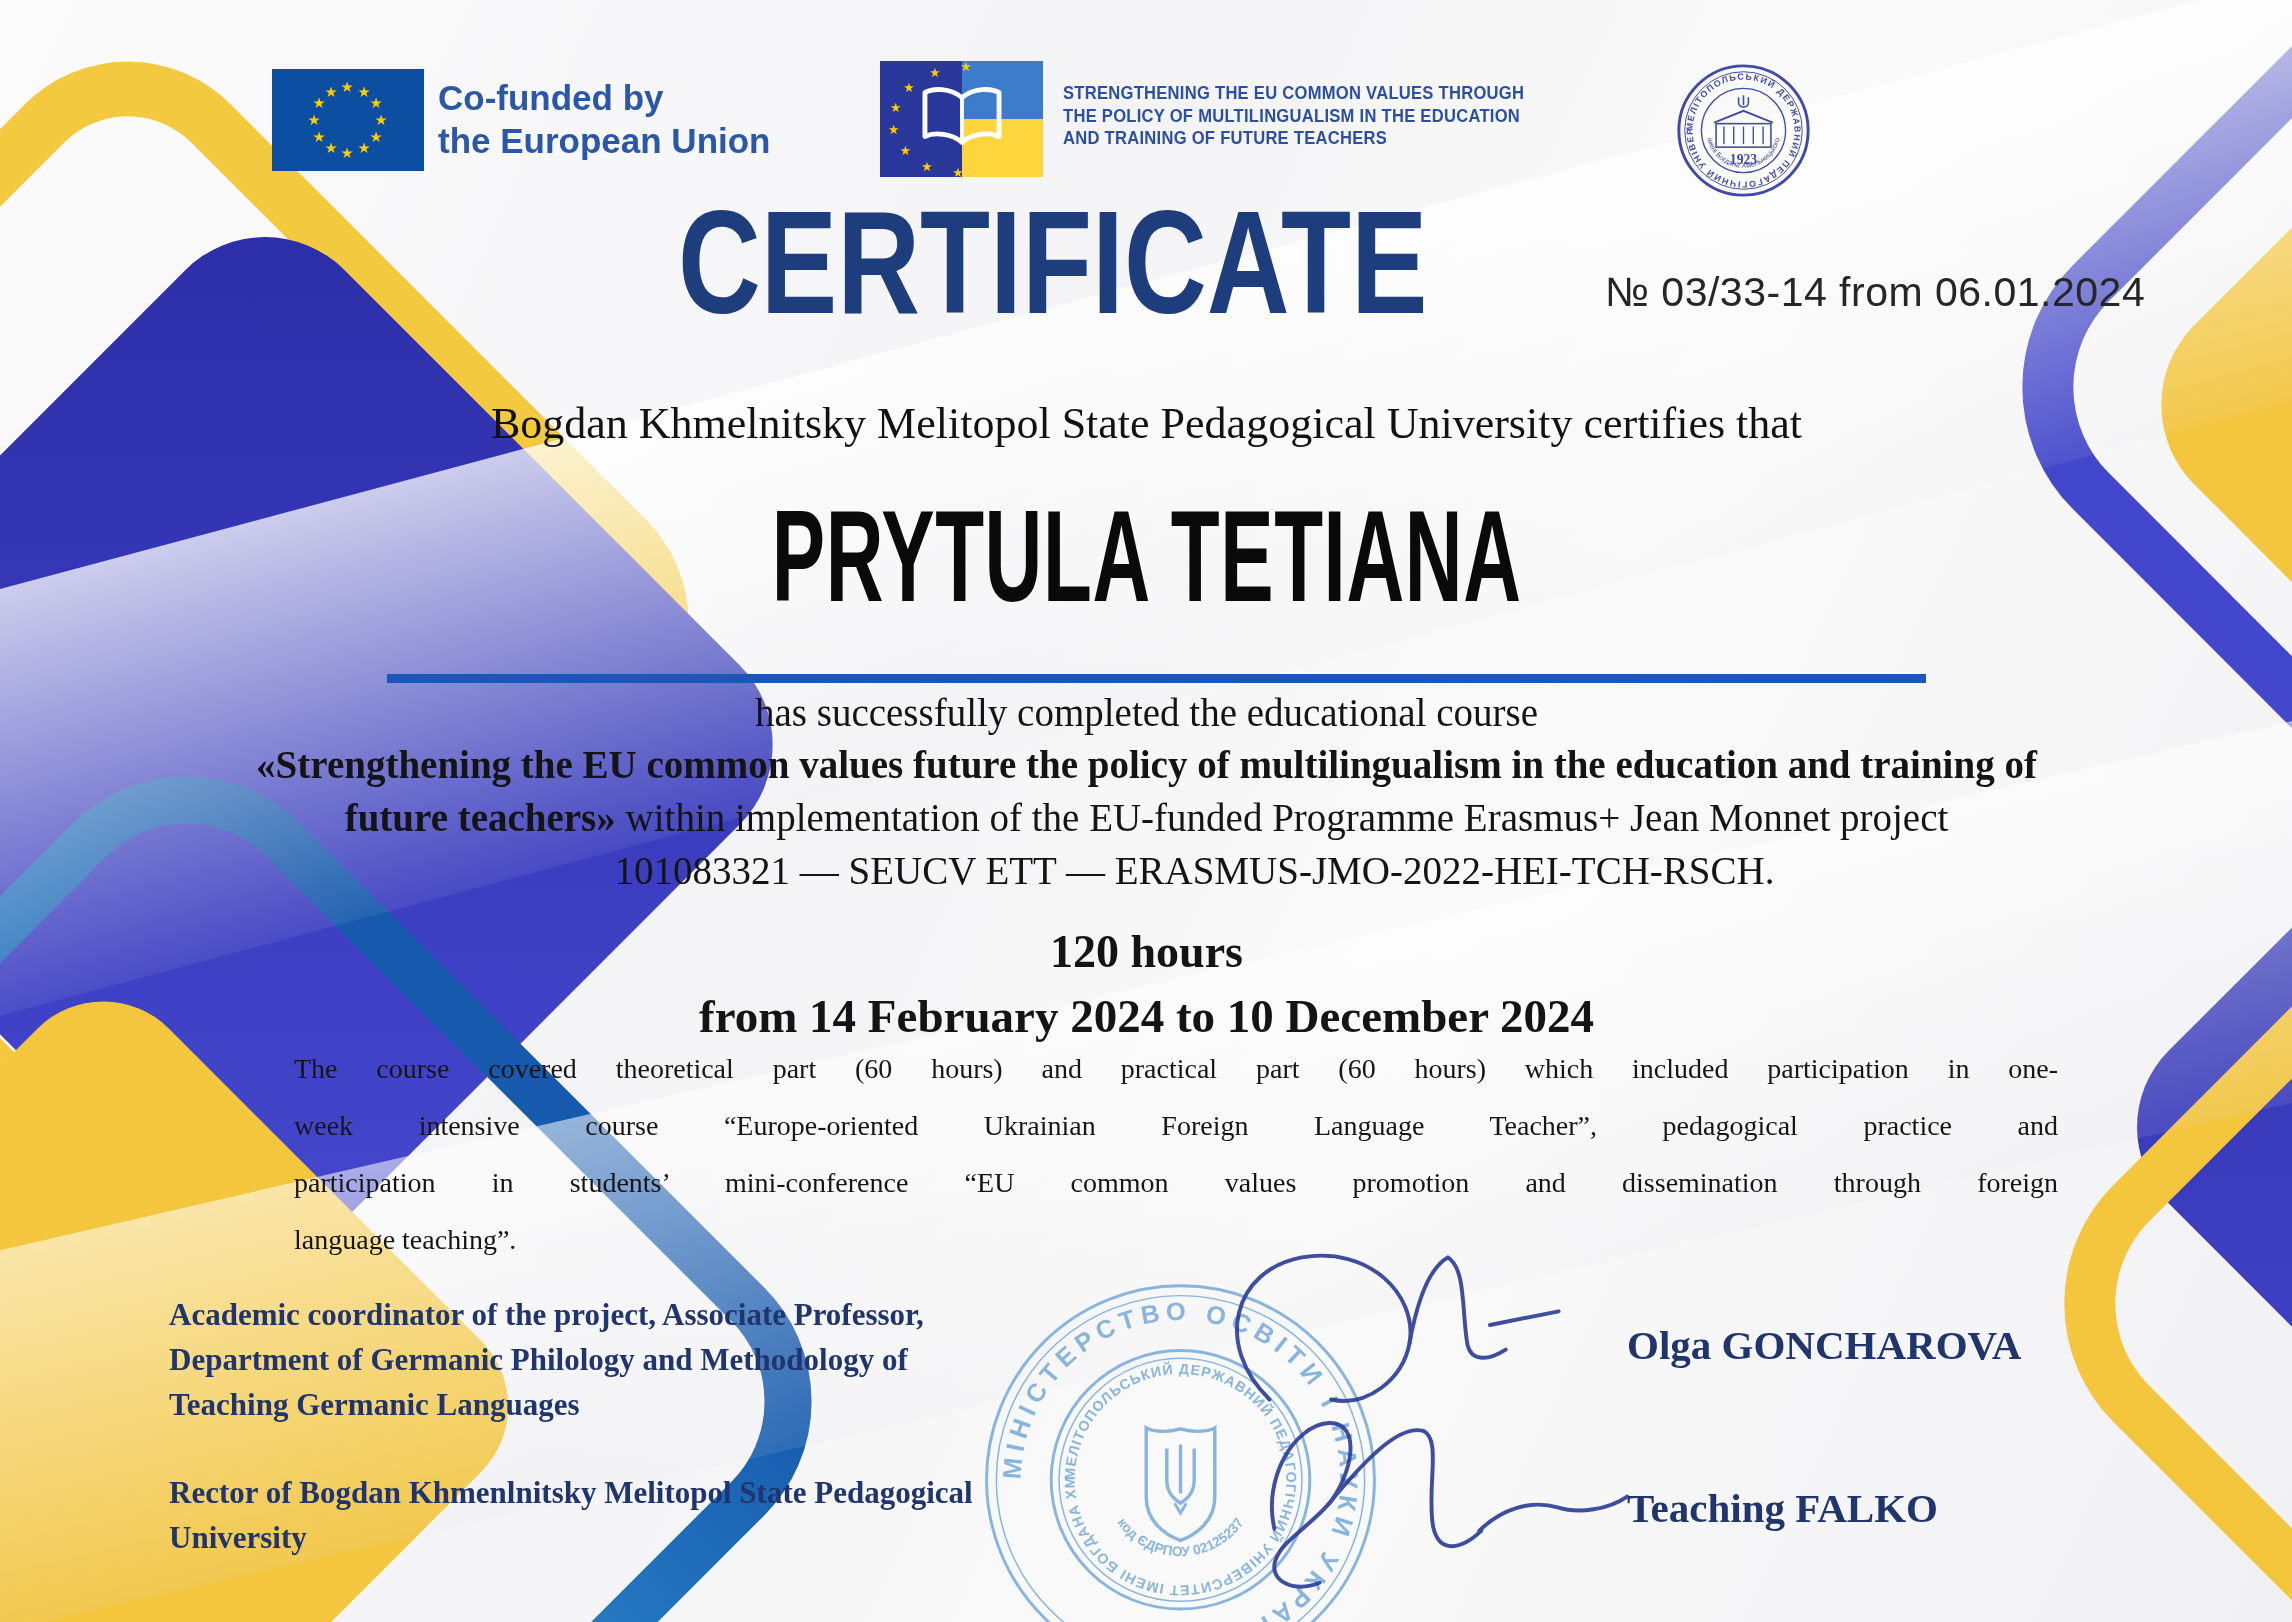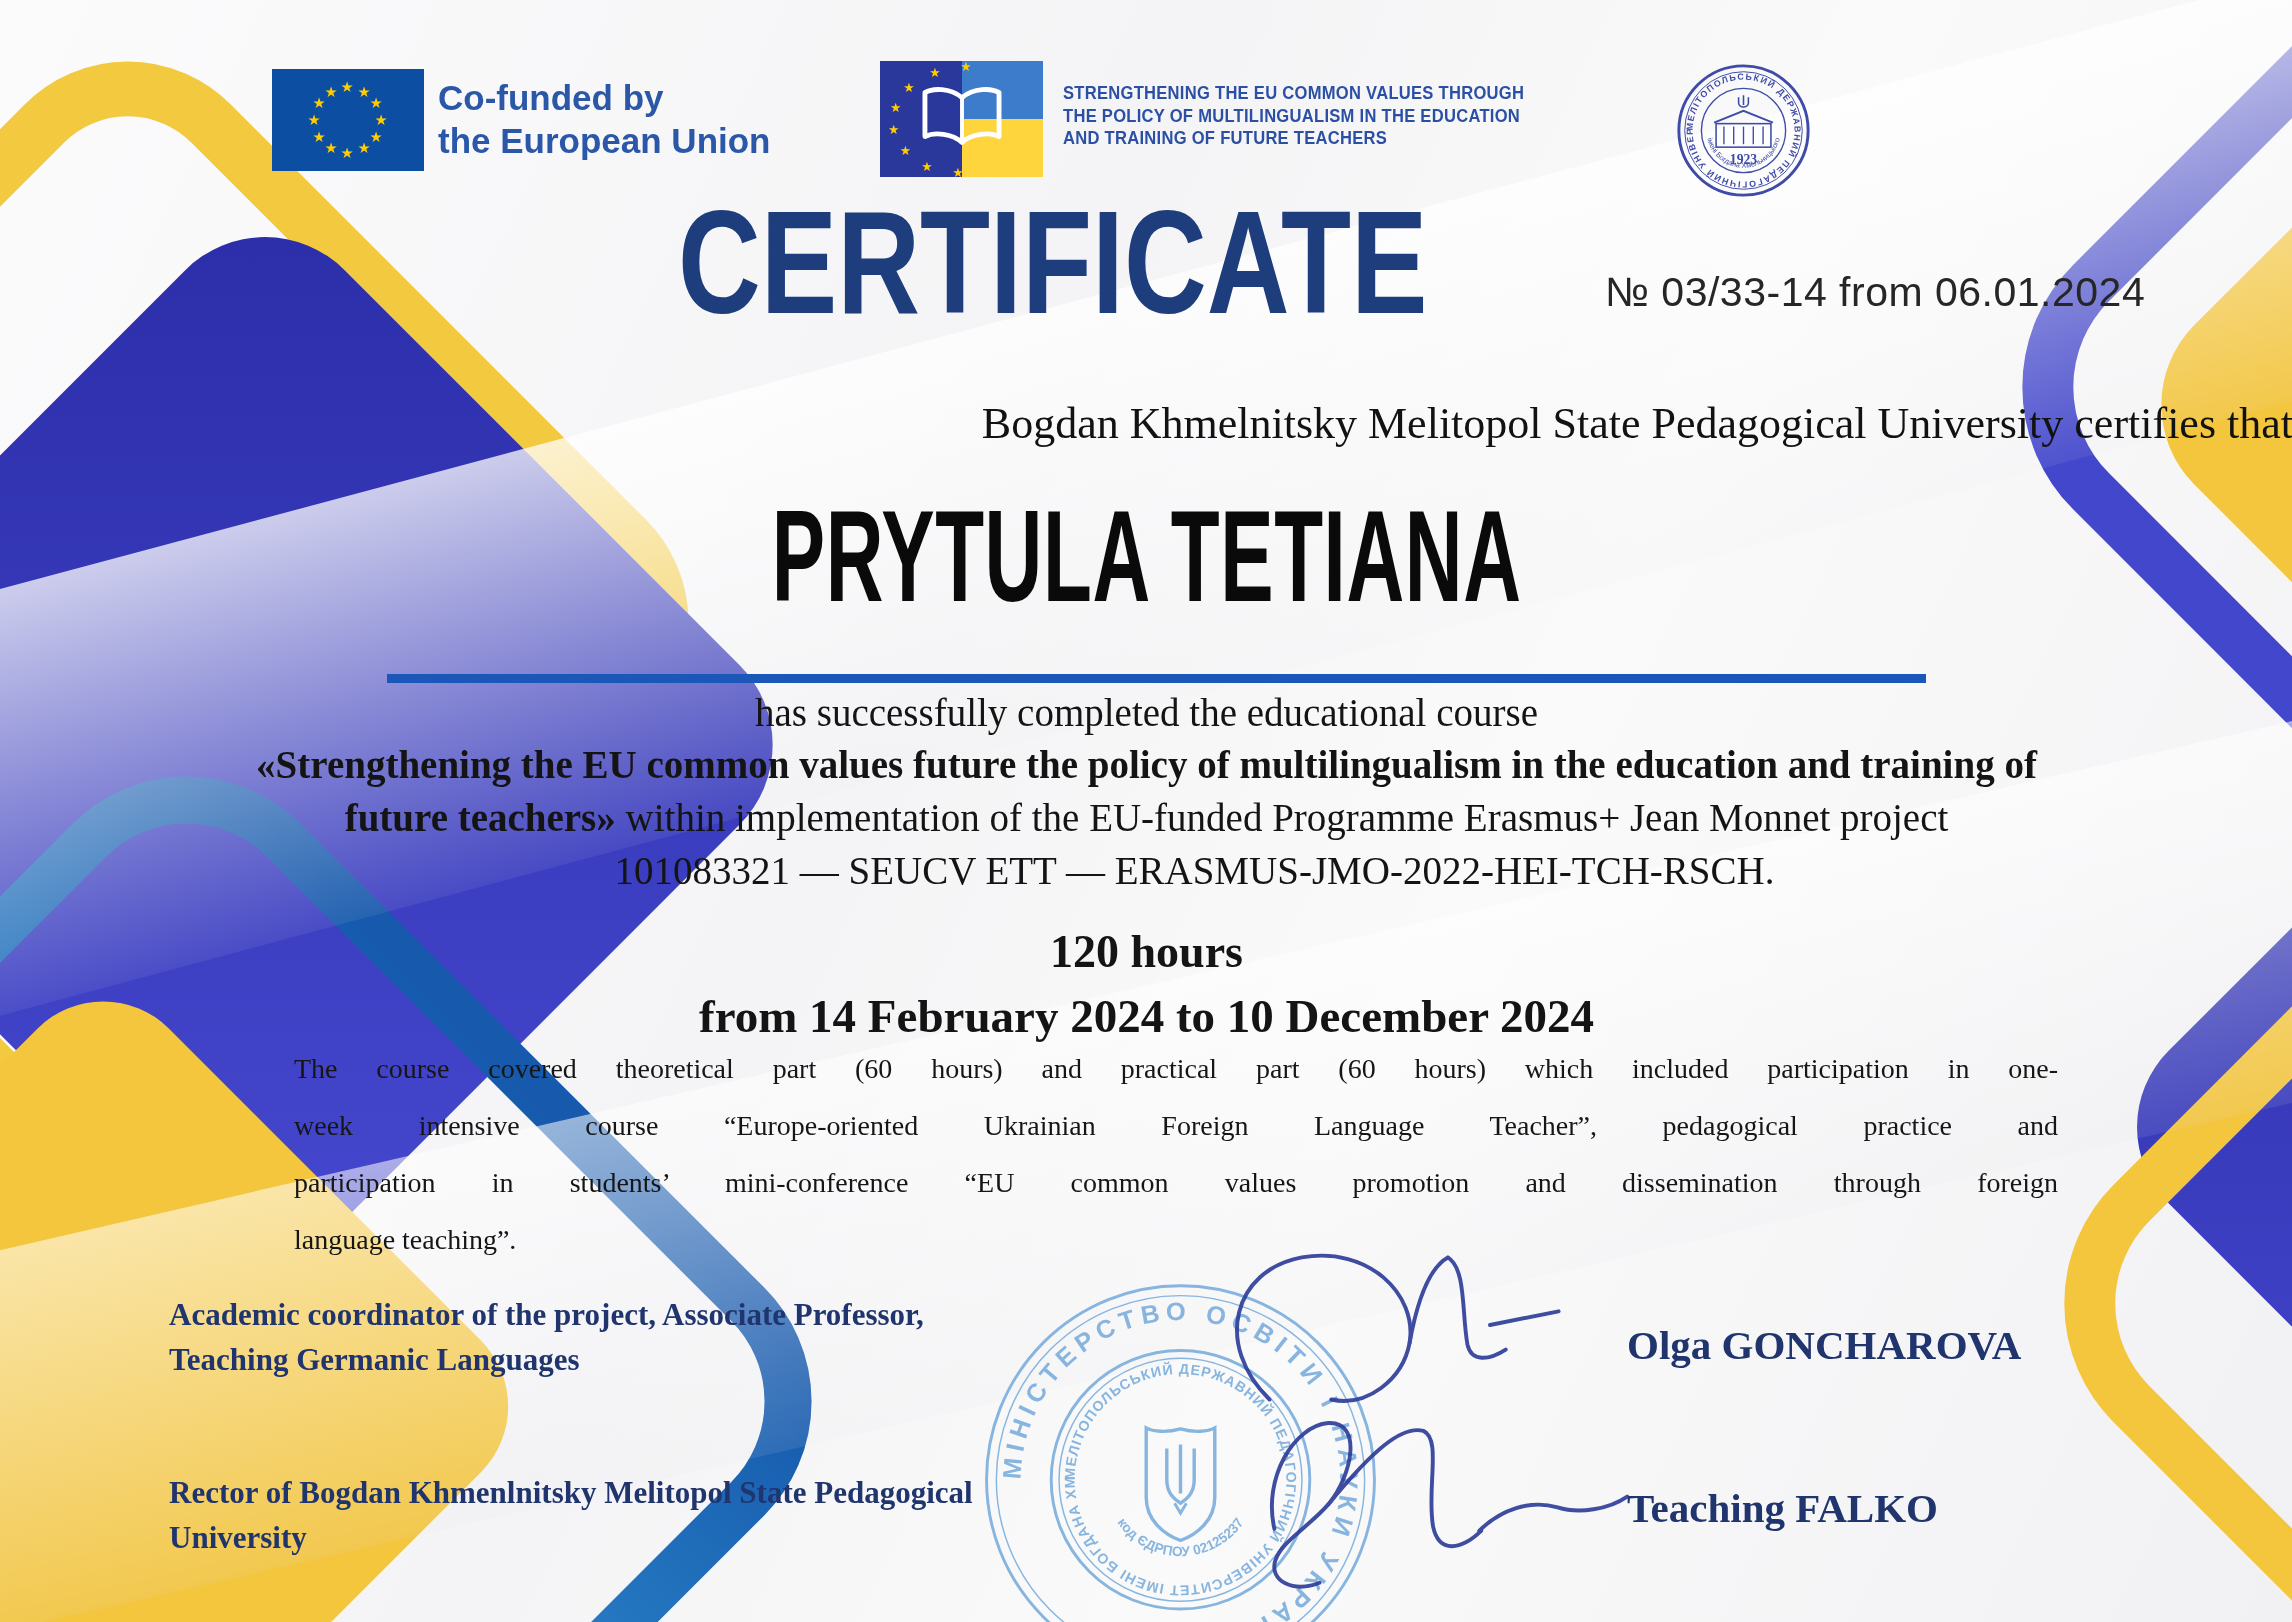--- a/index.html
+++ b/index.html
@@ -36,21 +36,21 @@
   .seal{left:1672px;top:59px;}
 
   
   .cert-title{left:678px;top:189px;font-family:"Liberation Sans",sans-serif;font-weight:bold;
     font-size:147px;line-height:1;color:#1D3D7D;transform:scaleX(.78);transform-origin:left top;
     letter-spacing:0;white-space:nowrap;}
   .cert-number{left:1605px;top:269px;font-family:"Liberation Sans",sans-serif;font-size:41px;
     color:#262626;letter-spacing:0.5px;white-space:nowrap;}
 
   .centerline{left:0;width:2293px;text-align:center;}
-  .certifies{top:398px;font-size:44px;color:#121212;text-align:right;}
+  .certifies{top:398px;font-size:44px;color:#121212;}
   .recipient-wrap{top:492px;}
   .recipient{display:inline-block;font-family:"Liberation Sans",sans-serif;font-weight:bold;
     font-size:129px;line-height:1;color:#0A0A0A;transform:scaleX(.62);transform-origin:center top;
     letter-spacing:1px;white-space:nowrap;}
   .rule{left:387px;top:674px;width:1539px;height:8.8px;background:#1B57B8;}
   .bodyline{font-size:39px;color:#141414;white-space:nowrap;}
   .l-completed{top:690px;}
   .l-course1{top:742px;font-weight:bold;}
   .l-course2{top:795px;}
   .l-course2 .b{font-weight:bold;}
@@ -194,20 +194,21 @@
 
   <div class="abs para">
     <div class="pline">The course covered theoretical part (60 hours) and practical part (60 hours) which included participation in one-</div>
     <div class="pline">week intensive course “Europe-oriented Ukrainian Foreign Language Teacher”, pedagogical practice and</div>
     <div class="pline">participation in students’ mini-conference “EU common values promotion and dissemination through  foreign</div>
     <div class="pline last">language teaching”.</div>
   </div>
 
   <div class="abs sig-title sig-a">
     <div>Academic coordinator of the project, Associate Professor,</div>
+    <div>Department of Germanic Philology and Methodology of</div>
     <div>Teaching Germanic Languages</div>
   </div>
   <div class="abs sig-title sig-b">
     <div>Rector of Bogdan Khmenlnitsky Melitopol State Pedagogical</div>
     <div>University</div>
   </div>
   <div class="abs sig-name name-a">Olga GONCHAROVA</div>
   <div class="abs sig-name name-b">Teaching FALKO</div>
 
   <svg class="abs stamp" width="431" height="353" viewBox="-220 -215 440 360" opacity="0.85">

